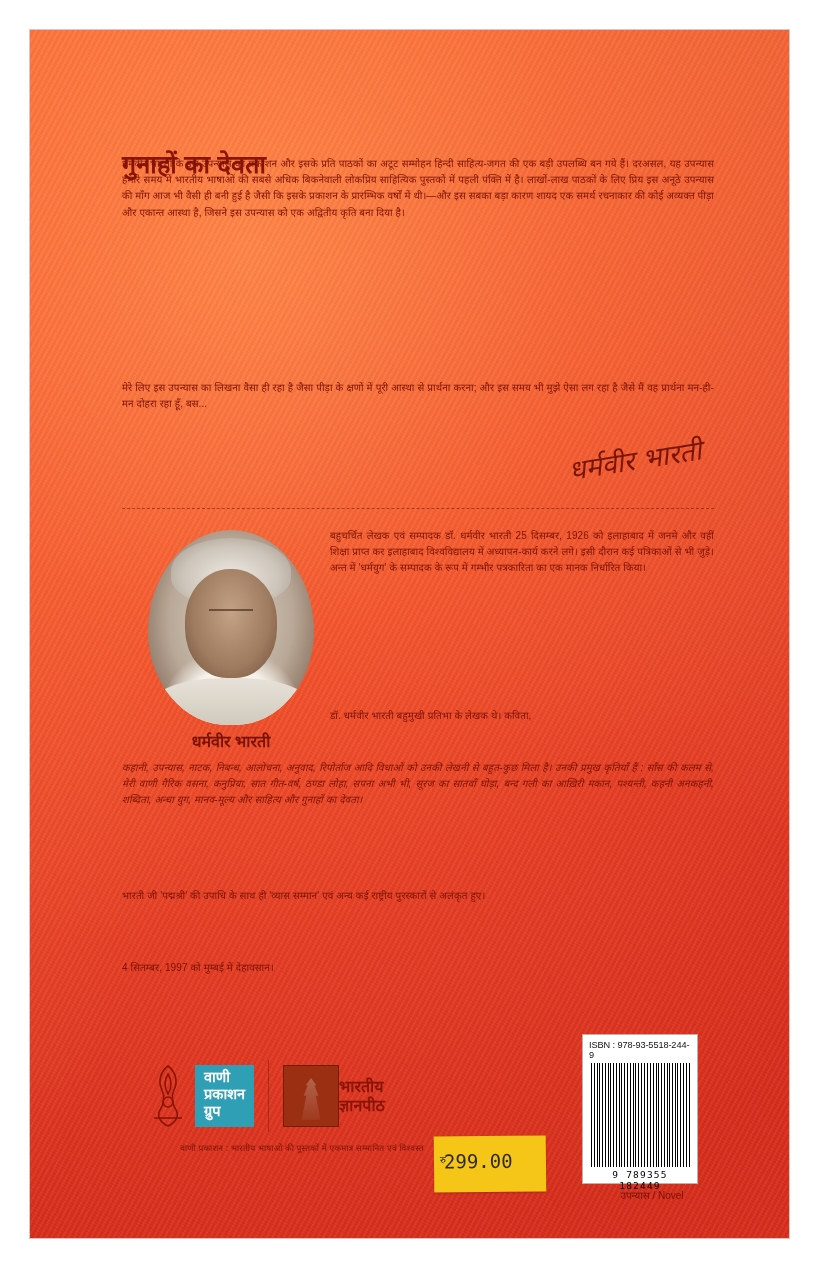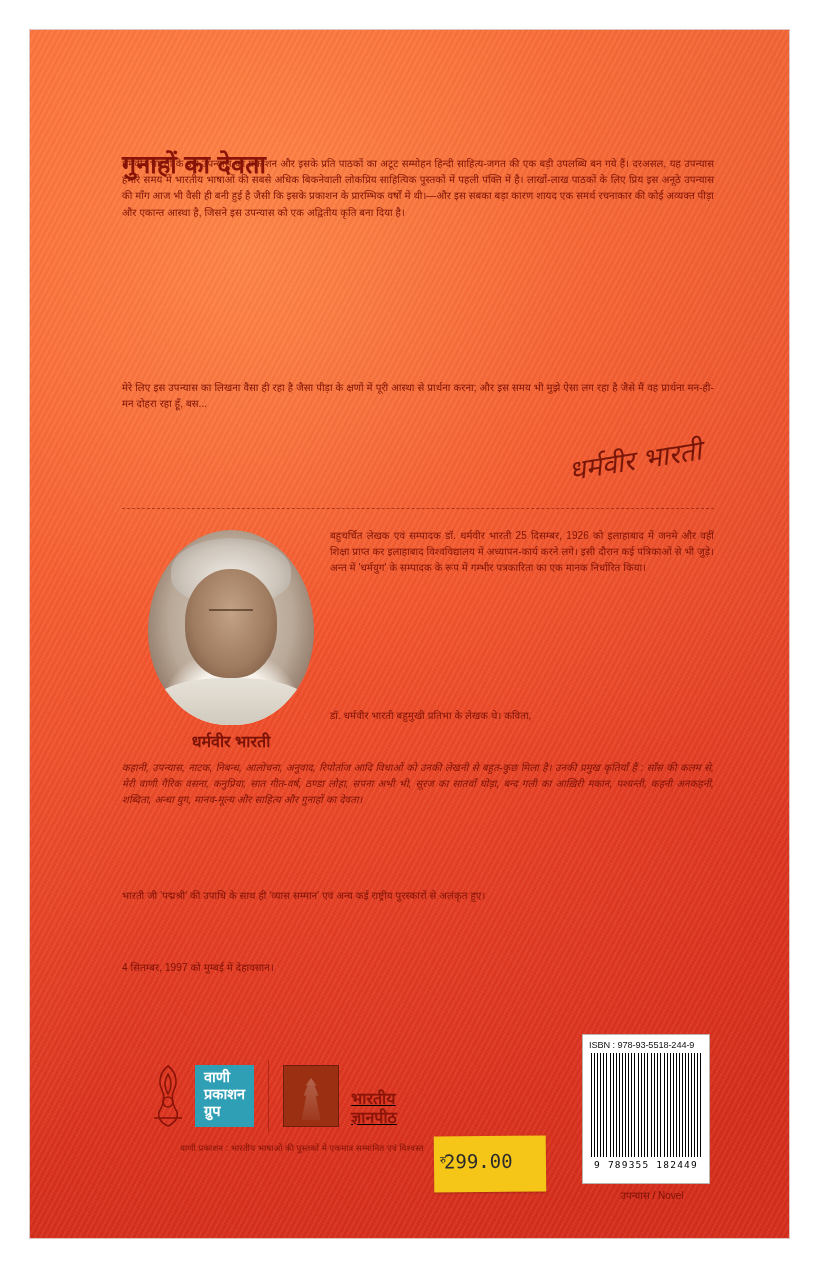--- a/index.html
+++ b/index.html
@@ -192,23 +192,22 @@
     text-align: left;
   }
   .pub-sep {
     width: 1px;
     height: 72px;
     background: rgba(120,20,8,0.45);
     margin: 0 14px;
   }
   .pub-gyan {
     display: flex;
-    align-items: flex-end;
-    gap: 12px;
-    text-decoration: underline;
+    align-items: center;
+    gap: 0;
   }
   .gyan-emblem {
     width: 54px; height: 60px;
     background: #9a2f12;
     position: relative;
     border: 1px solid rgba(70,12,5,0.5);
   }
   .gyan-emblem .temple {
     position:absolute; left:50%; bottom:6px; transform:translateX(-50%);
     width: 34px; height: 42px;
@@ -268,21 +267,21 @@
     top: 16px;
     font-size: 10px;
     color: #2b2b2b;
   }
 
   
   .barcode-box {
     position: absolute;
     left: 552px;
     top: 1004px;
-    width: 128px;
+    width: 116px;
     height: 150px;
     background: #ffffff;
     border: 1px solid #b9b4ae;
     padding: 5px 6px 4px 6px;
     box-sizing: border-box;
   }
   .isbn-text {
     font-size: 9.2px;
     color: #111;
     font-family: "Liberation Sans", sans-serif;

